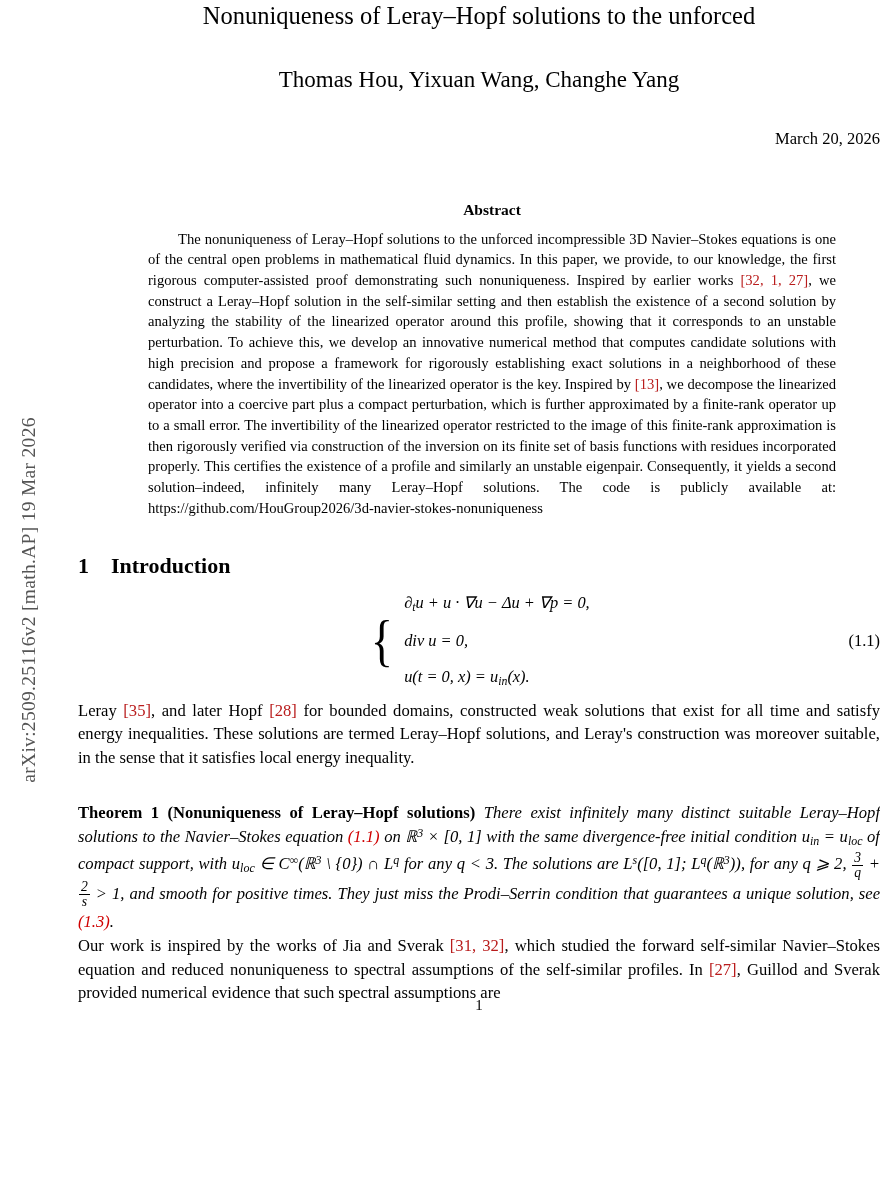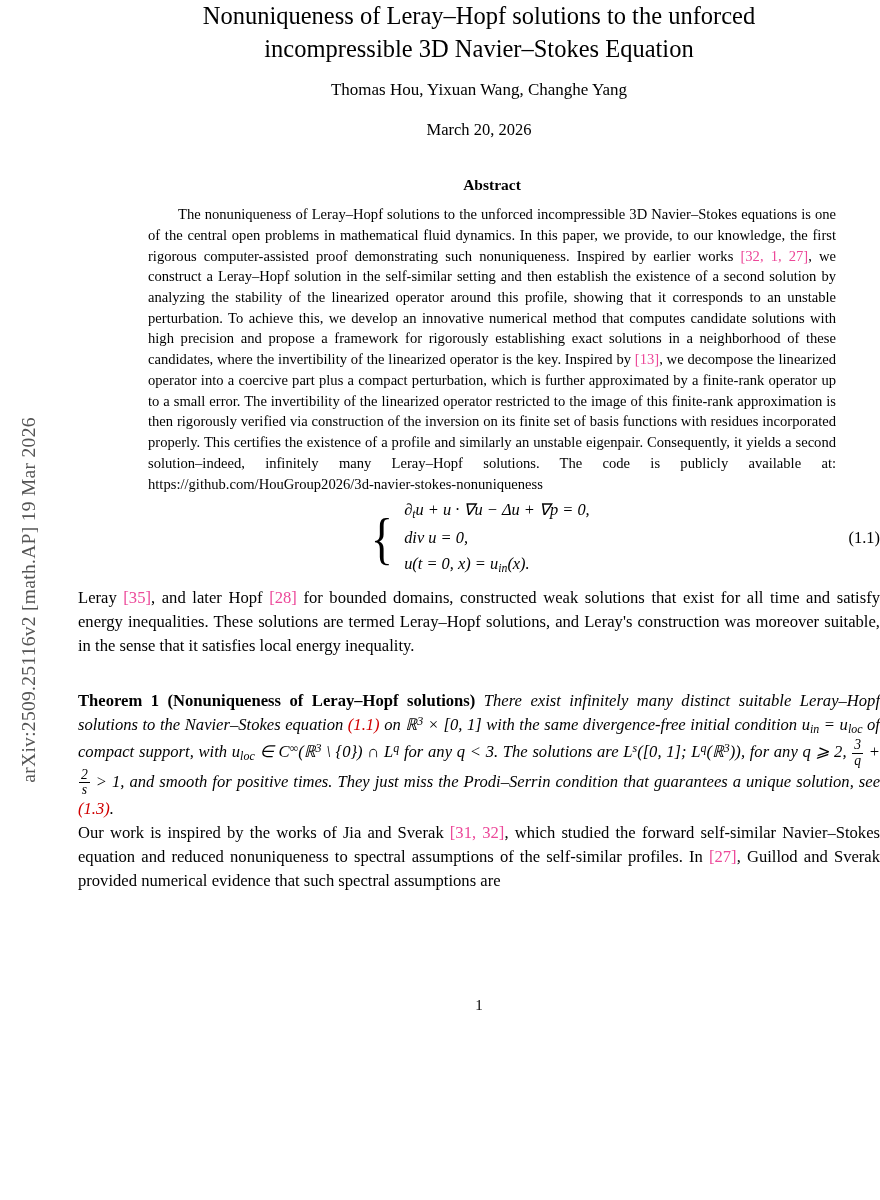--- a/index.html
+++ b/index.html
@@ -50,31 +50,31 @@
     font-size: 24.5px;
     line-height: 1.33;
     margin: 0;
     padding-top: 0px;
     font-weight: normal;
   }
   .title .line { display: block; }
 
   .authors {
     text-align: center;
-    font-size: 17px;
-    margin-top: 15px;
+    font-size: 23px;
+    margin-top: 34px;
   }
   .date {
-    text-align: center;
+    text-align: right;
     font-size: 16.5px;
-    margin-top: 20px;
+    margin-top: 36px;
   }
 
   .abstract-wrap {
-    margin-top: 36px;
+    margin-top: 52px;
     padding: 0 44px 0 70px;
   }
   .abstract-head {
     text-align: center;
     font-weight: bold;
     font-size: 15.5px;
     margin-bottom: 10px;
   }
   .abstract-body {
     font-size: 14.6px;
@@ -93,21 +93,21 @@
   .section-head .num { margin-right: 22px; }
 
   p.body {
     font-size: 16.6px;
     line-height: 1.44;
     text-align: justify;
     margin: 0 0 9px 0;
   }
   p.body.indent { text-indent: 30px; }
 
-  .cite { color: #ec4899; }
+  .cite { color: #b91c1c; }
   .ref  { color: #d00000; }
   a.cite, a.ref { text-decoration: none; }
 
   
   .eq-block {
     position: relative;
     margin: 6px 0 10px 0;
     font-size: 16.4px;
   }
   .eq-inner {
@@ -118,21 +118,21 @@
   .brace {
     font-size: 58px;
     line-height: 0.85;
     font-family: "Liberation Serif", serif;
     margin-right: 8px;
     transform: scaleX(0.8);
   }
   .eq-lines {
     display: flex;
     flex-direction: column;
-    gap: 6px;
+    gap: 16px;
   }
   .eq-lines div { white-space: nowrap; font-style: italic; }
   .eq-num {
     position: absolute;
     right: 0;
     top: 50%;
     transform: translateY(-50%);
     font-style: normal;
     font-size: 16.4px;
   }
@@ -172,31 +172,33 @@
 </style>
 </head>
 <body>
 
 <div class="arxiv-stamp">arXiv:2509.25116v2  [math.AP]  19 Mar 2026</div>
 
 <div class="page">
 
   <h1 class="title">
     <span class="line">Nonuniqueness of Leray–Hopf solutions to the unforced</span>
-    <span class="line">incompressible 3D Navier–Stokes Equation</span>
   </h1>
 
   <div class="authors">Thomas Hou, Yixuan Wang, Changhe Yang</div>
   <div class="date">March 20, 2026</div>
 
   <div class="abstract-wrap">
     <div class="abstract-head">Abstract</div>
     <div class="abstract-body"><span>The nonuniqueness of Leray–Hopf solutions to the unforced incompressible 3D Navier–Stokes equations is one of the central open problems in mathematical fluid dynamics. In this paper, we provide, to our knowledge, the first rigorous computer-assisted proof demonstrating such nonuniqueness. Inspired by earlier works </span><a class="cite" href="#">[32, 1, 27]</a><span>, we construct a Leray–Hopf solution in the self-similar setting and then establish the existence of a second solution by analyzing the stability of the linearized operator around this profile, showing that it corresponds to an unstable perturbation. To achieve this, we develop an innovative numerical method that computes candidate solutions with high precision and propose a framework for rigorously establishing exact solutions in a neighborhood of these candidates, where the invertibility of the linearized operator is the key. Inspired by </span><a class="cite" href="#">[13]</a><span>, we decompose the linearized operator into a coercive part plus a compact perturbation, which is further approximated by a finite-rank operator up to a small error. The invertibility of the linearized operator restricted to the image of this finite-rank approximation is then rigorously verified via construction of the inversion on its finite set of basis functions with residues incorporated properly. This certifies the existence of a profile and similarly an unstable eigenpair. Consequently, it yields a second solution–indeed, infinitely many Leray–Hopf solutions. The code is publicly available at: https://github.com/HouGroup2026/3d-navier-stokes-nonuniqueness</span></div>
   </div>
 
+  <div class="section-head">
+    <span class="num">1</span><span>Introduction</span>
+  </div>
 
 
   <div class="eq-block">
     <div class="eq-inner">
       <span class="brace">{</span>
       <span class="eq-lines">
         <div>∂<span class="sub">t</span>u + u · ∇u − Δu + ∇p = 0,</div>
         <div>div u = 0,</div>
         <div>u(t = 0, x) = u<span class="sub">in</span>(x).</div>
       </span>

